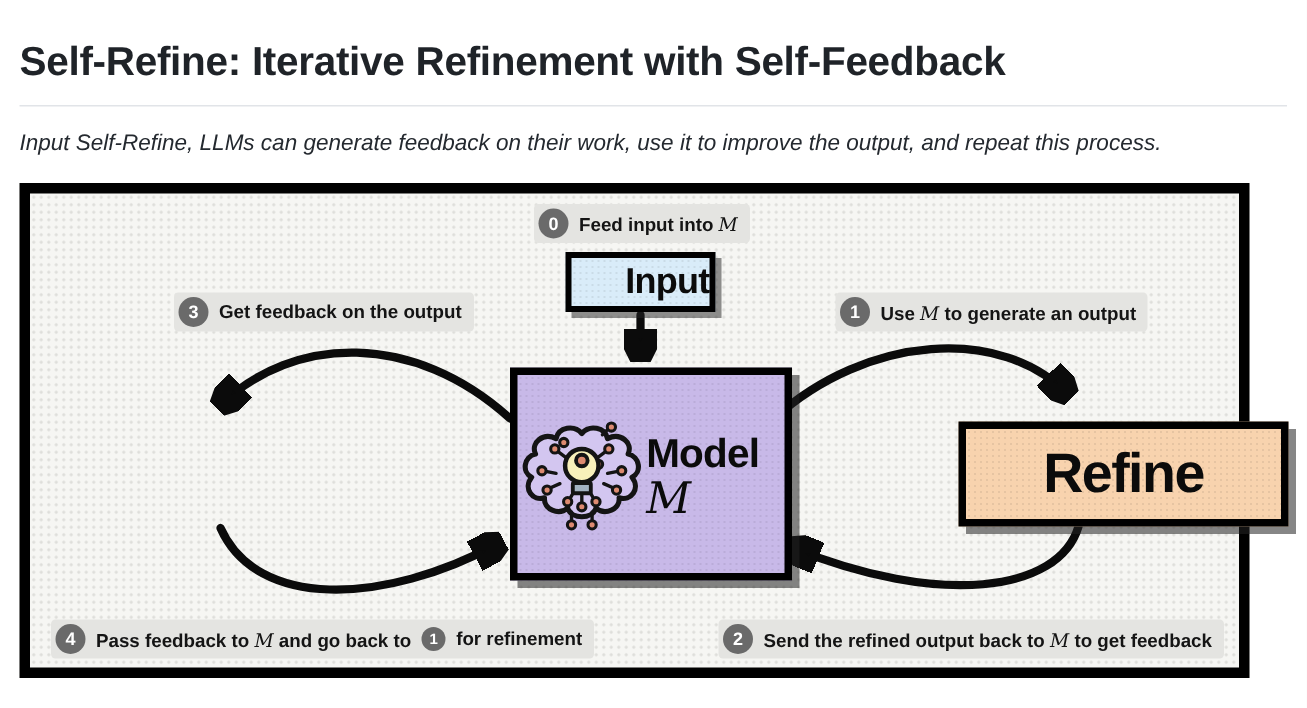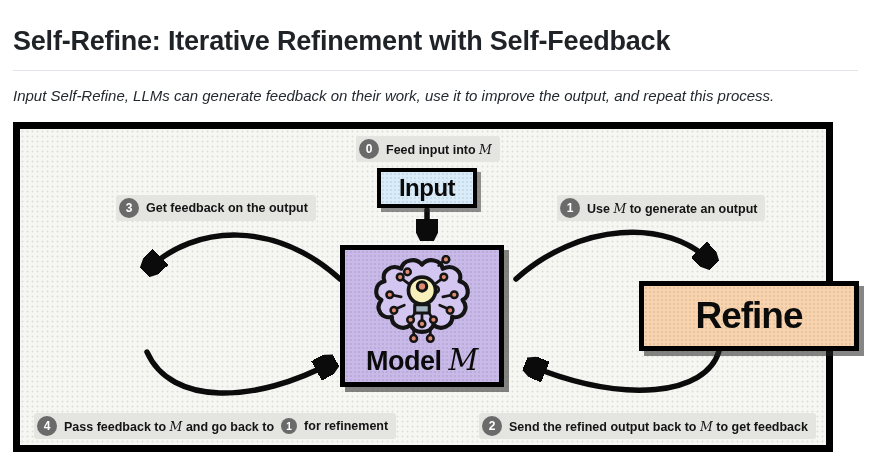--- a/index.html
+++ b/index.html
@@ -44,24 +44,25 @@
     position:absolute; display:flex; align-items:center; justify-content:center;
     border:5px solid #000; font-weight:bold; color:#0b0b0b;
     box-shadow:5px 5px 0 rgba(35,35,35,0.55);
     background-image:radial-gradient(rgba(0,0,0,0.07) 0.8px, transparent 1px);
     background-size:4px 4px;
   }
   .node-input {
     left:357px; top:39px; width:100px; height:40px;
     border-width:4px; background-color:#d9ecf9; font-size:24px; letter-spacing:-0.5px;
     box-shadow:4px 4px 0 rgba(35,35,35,0.5);
+    justify-content:flex-end;
   }
   .node-model {
-    left:320px; top:116px; width:164px; height:142px;
-    background-color:#c8b9e8; flex-direction:column; justify-content:flex-start;
+    left:320px; top:116px; width:188px; height:142px;
+    background-color:#c8b9e8; flex-direction:row; justify-content:flex-start;
     padding-top:5px;
   }
   .model-label { font-size:27px; letter-spacing:-0.5px; line-height:30px; margin-top:-2px; }
   .node-feedback {
     left:11px; top:149px; width:224px; height:74px;
     background-color:#f1a4b5; font-size:37px; letter-spacing:-1px;
   }
   .node-refine {
     left:583px; top:152px; width:220px; height:70px;
     background-color:#f8d3ae; font-size:37px; letter-spacing:-1px;margin-left:36px;

